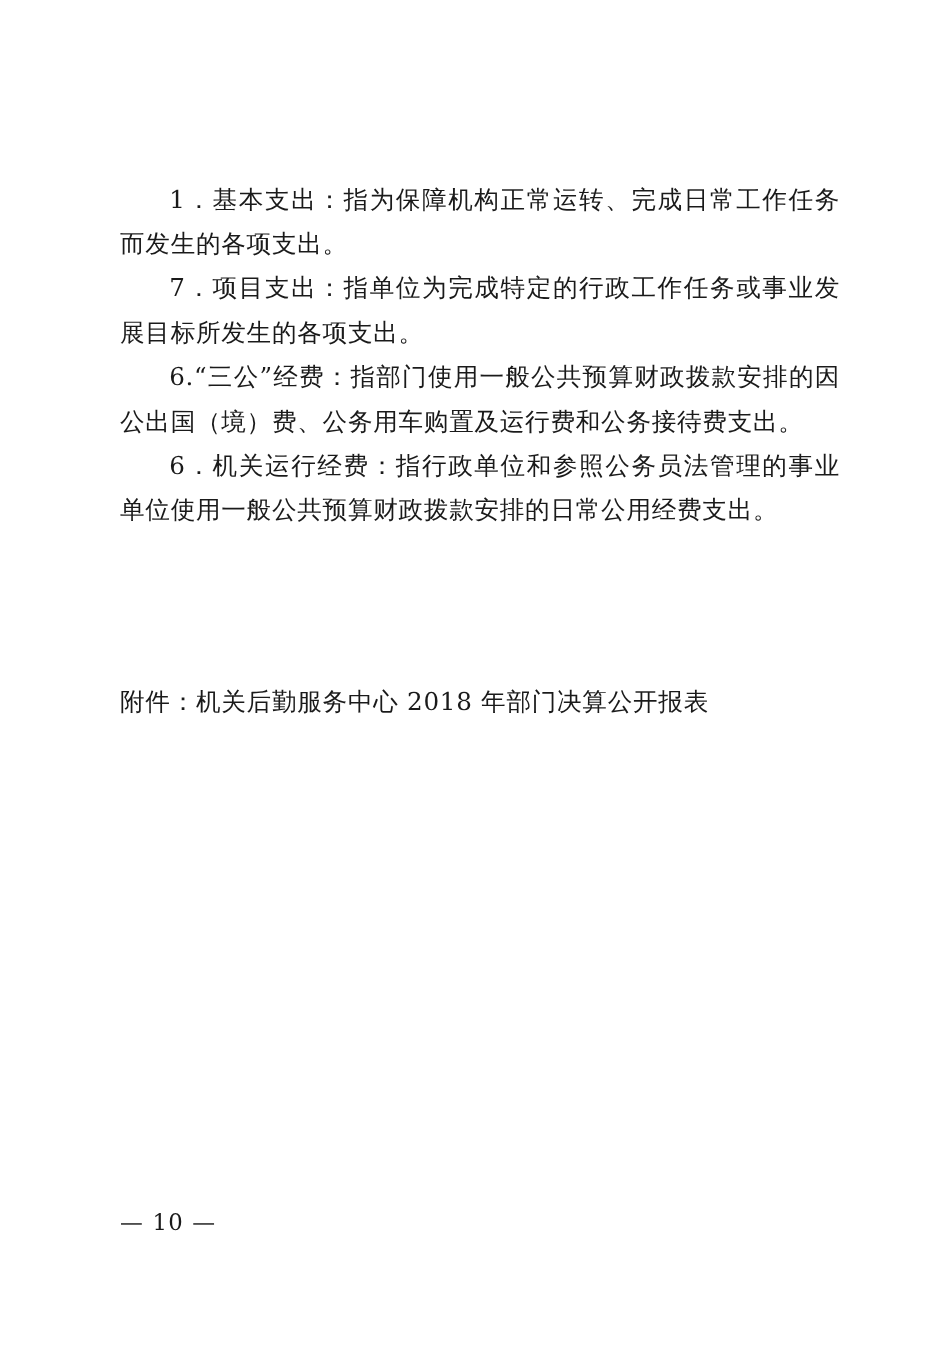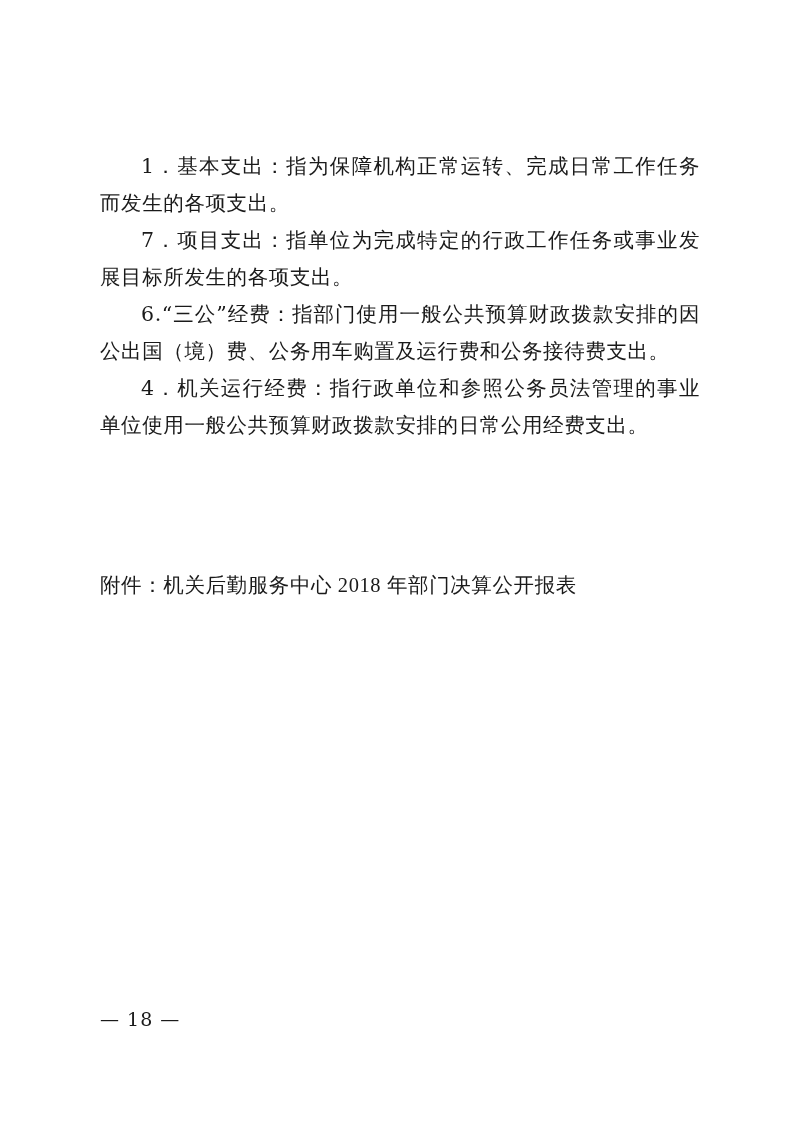--- a/index.html
+++ b/index.html
@@ -37,21 +37,20 @@
     text-align: justify;
     margin: 0 0 0 0;
     white-space: normal;
     word-break: break-all;
   }
   .attachment-block {
     position: absolute;
     left: 100px;
     top: 568px;
     width: 600px;
-    font-family: Liberation Serif, serif;
   }
   .attachment {
     font-size: 20.5px;
     line-height: 34px;
     letter-spacing: 0.6px;
     margin: 0;
     text-align: left;
     word-break: break-all;
   }
   .footer {
@@ -69,24 +68,24 @@
 </style>
 </head>
 <body>
 
 <div class="page">
 
   <div class="body-block">
     <p class="para">1．基本支出：指为保障机构正常运转、完成日常工作任务而发生的各项支出。</p>
     <p class="para">7．项目支出：指单位为完成特定的行政工作任务或事业发展目标所发生的各项支出。</p>
     <p class="para">6.“三公”经费：指部门使用一般公共预算财政拨款安排的因公出国（境）费、公务用车购置及运行费和公务接待费支出。</p>
-    <p class="para">4．机关运行经费：指行政单位和参照公务员法管理的事业单位使用一般公共预算财政拨款安排的日常公用经费支出。</p>
+    <p class="para">6．机关运行经费：指行政单位和参照公务员法管理的事业单位使用一般公共预算财政拨款安排的日常公用经费支出。</p>
   </div>
 
   <div class="attachment-block">
     <p class="attachment">附件：机关后勤服务中心 2018 年部门决算公开报表</p>
   </div>
 
   <div class="footer">
-    <p class="page-number">— 18 —</p>
+    <p class="page-number">— 10 —</p>
   </div>
 
 </div>
 
 </body></html>

